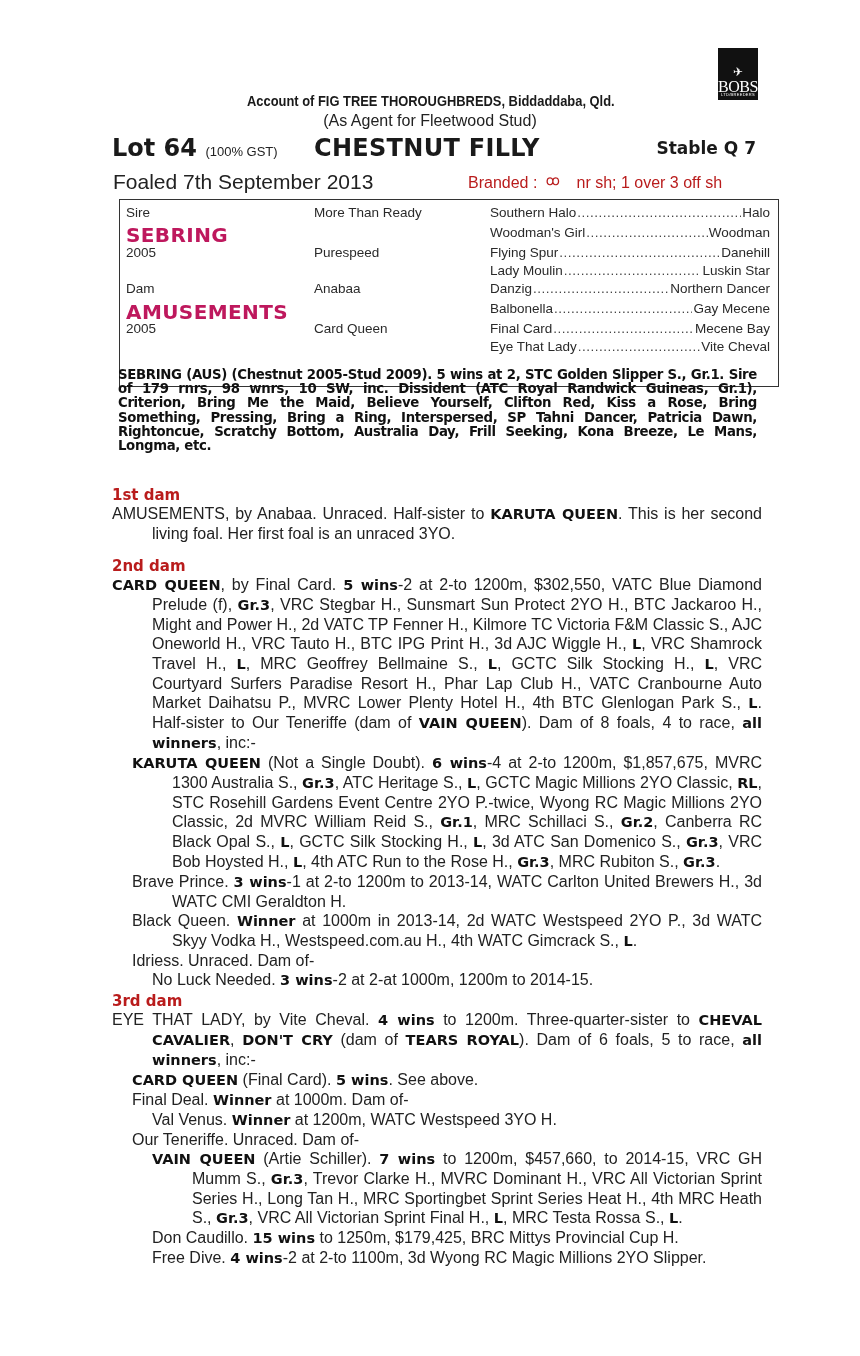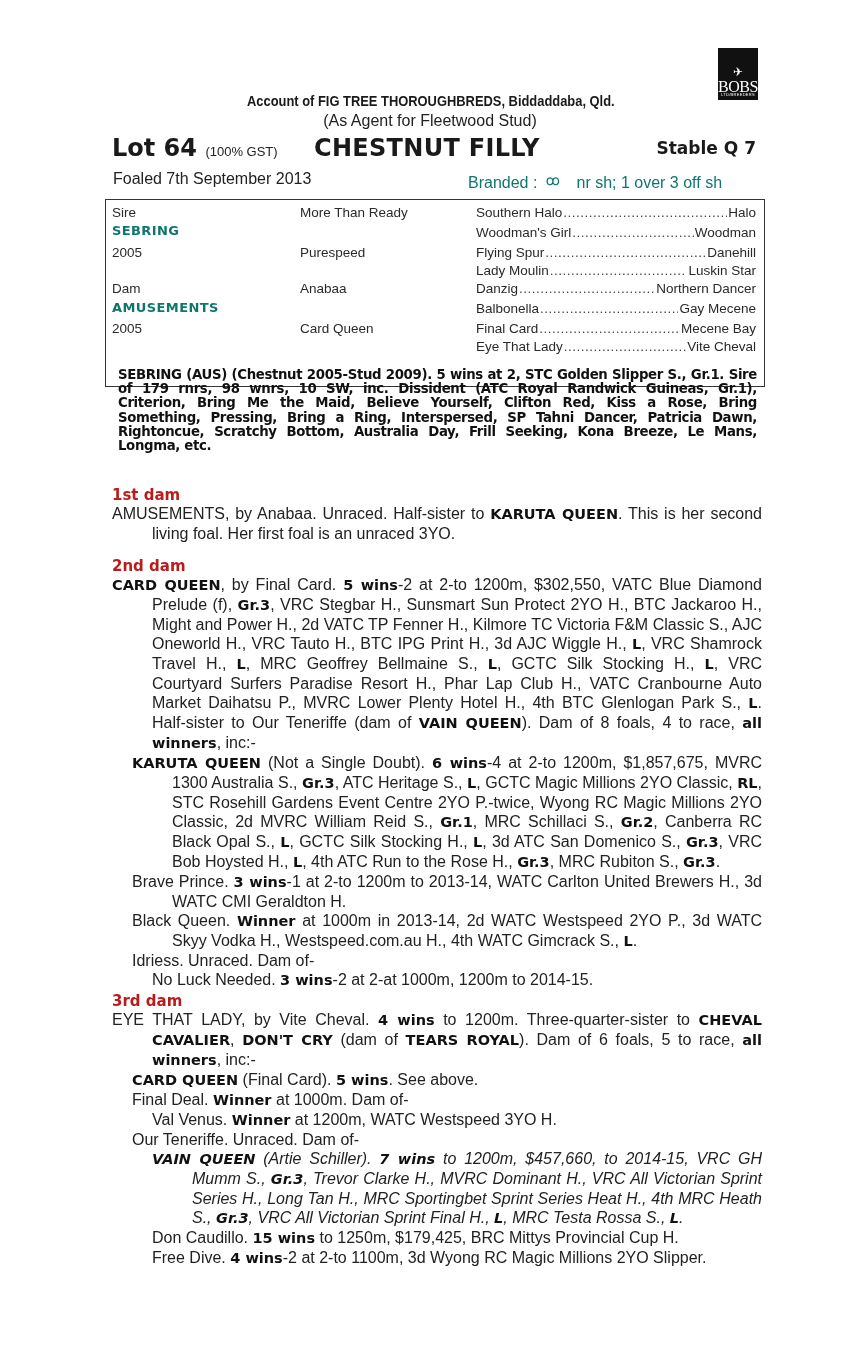--- a/index.html
+++ b/index.html
@@ -18,42 +18,42 @@
              font-family: "Liberation Sans", sans-serif; font-weight: bold; font-size: 15px;
              transform: scaleX(0.86); transform-origin: 436px 0; }
   .agent { position: absolute; left: 0; width: 860px; top: 112px; text-align: center; font-size: 16px; color:#222; }
 
   .lotline { position: absolute; left: 112px; top: 134px; width: 648px; height: 30px; }
   .lot { position: absolute; left: 0; top: 0; font-weight: 900; font-size: 24px; font-family: "DejaVu Sans", sans-serif; }
   .gst { font-weight: normal; font-size: 13px; font-family: "Liberation Sans", sans-serif; color:#222; }
   .sexline { position: absolute; left: 202px; top: 0; font-weight: 900; font-size: 24px; font-family: "DejaVu Sans", sans-serif; letter-spacing: 0.3px; }
   .stable { position: absolute; right: 4px; top: 4px; font-weight: 900; font-size: 17px; font-family: "DejaVu Sans", sans-serif; }
 
-  .foaled { position: absolute; left: 113px; top: 170px; font-size: 16px; color:#222; }
-  .branded { position: absolute; left: 468px; top: 170px; font-size: 16px; color:#0f766e; white-space: nowrap; }
+  .foaled { position: absolute; left: 113px; top: 170px; font-size: 21px; color:#222; }
+  .branded { position: absolute; left: 468px; top: 170px; font-size: 16px; color:#b91c1c; white-space: nowrap; }
   .brand-icon { display: inline-block; font-size: 14px; margin: 0 12px 0 4px; vertical-align: 3px; }
 
-  .pedigree { position: absolute; left: 105px; top: 199px; width: 660px; height: 188px;
+  .pedigree { position: absolute; left: 119px; top: 199px; width: 660px; height: 188px;
               border: 1.5px solid #333; box-sizing: border-box; font-size: 13.5px; color:#2a2a2a; }
   .cell { position: absolute; white-space: nowrap; }
-  .bold-name { font-family: "DejaVu Sans", sans-serif; font-weight: 900; font-size: 13px; color:#0f766e; letter-spacing: 0.4px; }
+  .bold-name { font-family: "DejaVu Sans", sans-serif; font-weight: 900; font-size: 20px; color:#be185d; letter-spacing: 0.4px; }
   .gp { position: absolute; left: 370px; width: 280px; display: flex; white-space: nowrap; font-size: 13.5px; }
   .gp .dots { flex: 1; overflow: hidden; color: #444; margin: 0 1px; }
   .gp .dots::before { content: "................................................................................................................"; letter-spacing: 0.5px; }
 
   .sire-para { position: absolute; left: 118px; top: 368px; width: 639px; font-family: "DejaVu Sans", sans-serif;
                font-weight: 900; font-size: 13.3px; line-height: 14.2px; text-align: justify; letter-spacing: -0.35px; color:#111; }
 
   .section { position: absolute; left: 112px; width: 650px; font-size: 16px; line-height: 19px; color:#222; }
   .sec-head { font-family: "DejaVu Sans", sans-serif; font-weight: 900; font-size: 15px; line-height: 18px; color:#b91c1c; }
   .p { text-align: justify; text-align-last: left; }
   .b { font-family: "DejaVu Sans", sans-serif; font-weight: 900; font-size: 14.5px; color:#111; }
   .hang0 { padding-left: 40px; text-indent: -40px; }
   .hang1 { padding-left: 60px; text-indent: -40px; }
-  .hang2 { padding-left: 80px; text-indent: -40px; font-style: italic; }
+  .hang2 { padding-left: 80px; text-indent: -40px; }
   .lvl1-plain { padding-left: 20px; }
   .lvl2-plain { padding-left: 40px; }
 </style>
 </head>
 <body>
 
 <div class="page">
 
   <div class="logo">
     <span class="bird">✈</span>

